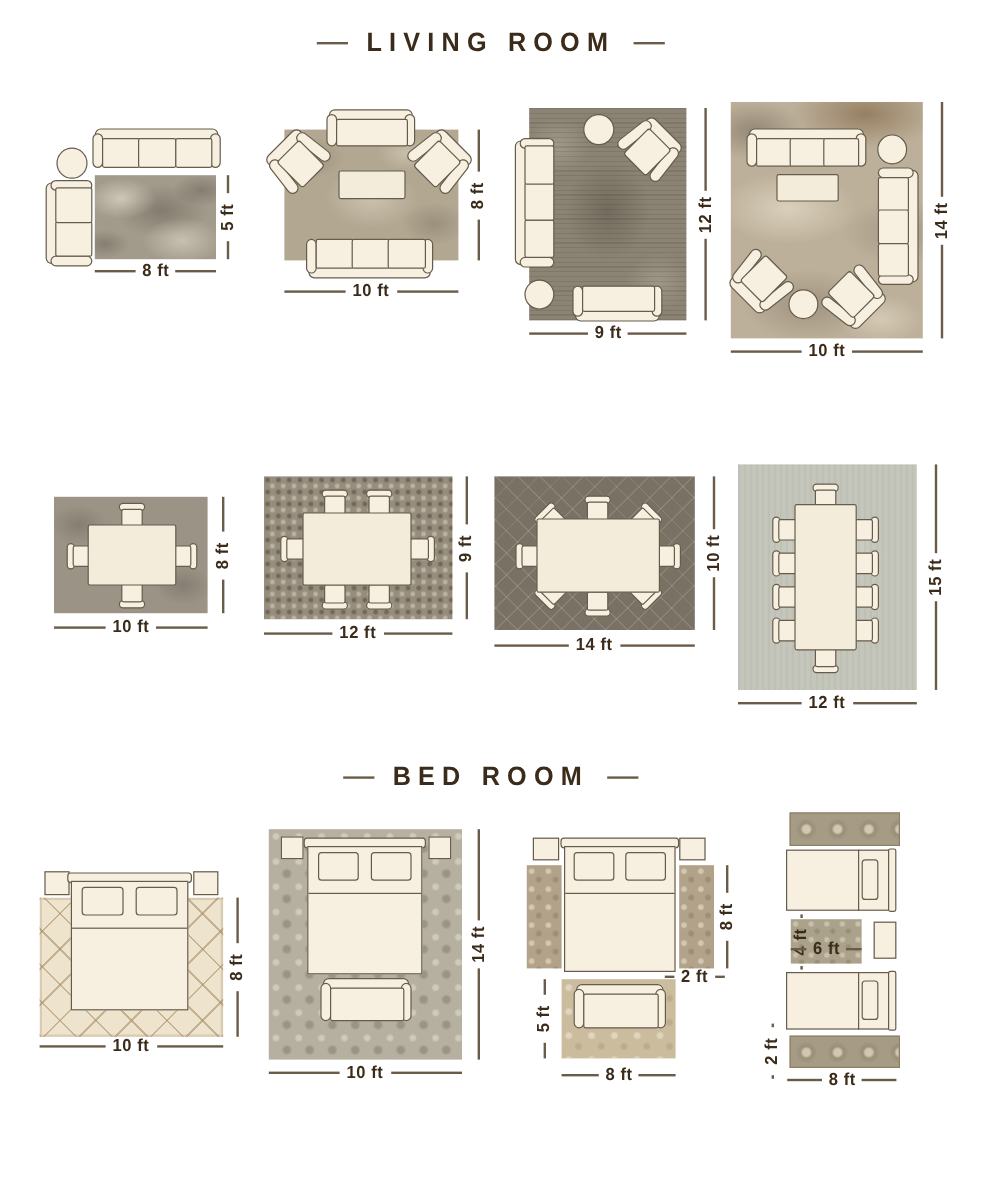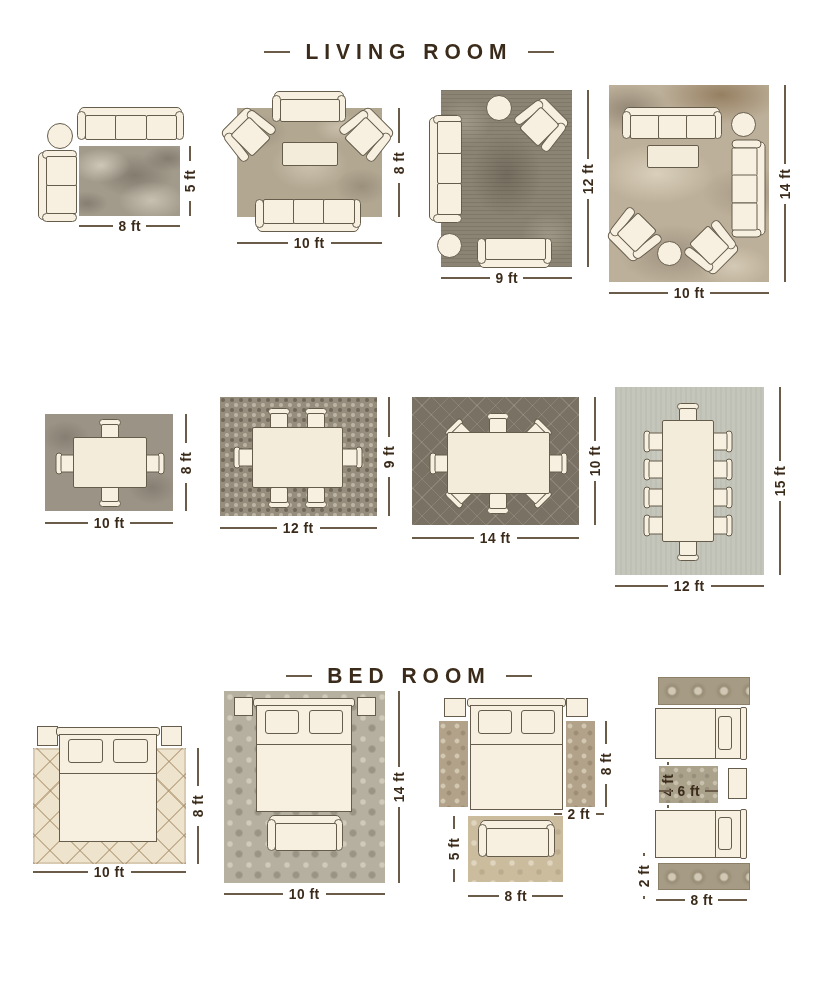--- a/index.html
+++ b/index.html
@@ -124,21 +124,21 @@
   .rug-br4mid{background-color:#aba28c;background-image:
     radial-gradient(circle 2.5px at 4px 4px,rgba(244,238,222,.4) 1.6px,transparent 2.8px),
     radial-gradient(circle 2.5px at 9px 10px,rgba(110,98,78,.3) 1.6px,transparent 2.8px);
     background-size:13px 13px,13px 13px;}
 </style>
 </head>
 <body>
 
 <div class="canvas">
 
-  <div class="section-title" style="top:40px;text-align:right;">
+  <div class="section-title" style="top:24px;text-align:right;">
     <span class="tdash"></span>
     <span class="ttext">LIVING ROOM</span>
     <span class="tdash"></span>
   </div>
 
   <div>
     <div class="rug rug-lr1" style="left:79px;top:146px;width:101px;height:70px;"></div>
     <div class="furn sofa" style="left:77px;top:107px;width:107px;height:34px;">
       <div class="fp back"></div>
         <div class="fp arm-l"></div>
@@ -487,21 +487,21 @@
         </span>
       <span class="dline"></span>
     </div>
     <div class="dim dim-h" style="left:615px;top:578px;width:149px;">
       <span class="dline"></span>
       <span class="dtext">12 ft</span>
       <span class="dline"></span>
     </div>
   </div>
 
-  <div class="section-title" style="top:664px;">
+  <div class="section-title" style="top:636px;">
     <span class="tdash"></span>
     <span class="ttext">BED ROOM</span>
     <span class="tdash"></span>
   </div>
 
   <div>
     <div class="rug rug-br1" style="left:33px;top:748px;width:153px;height:116px;"></div>
     <div class="fp" style="left:37px;top:726px;width:21px;height:20px;"></div>
     <div class="fp" style="left:161px;top:726px;width:21px;height:20px;"></div>
     <div class="furn bed" style="left:59px;top:727px;width:98px;height:115px;">

